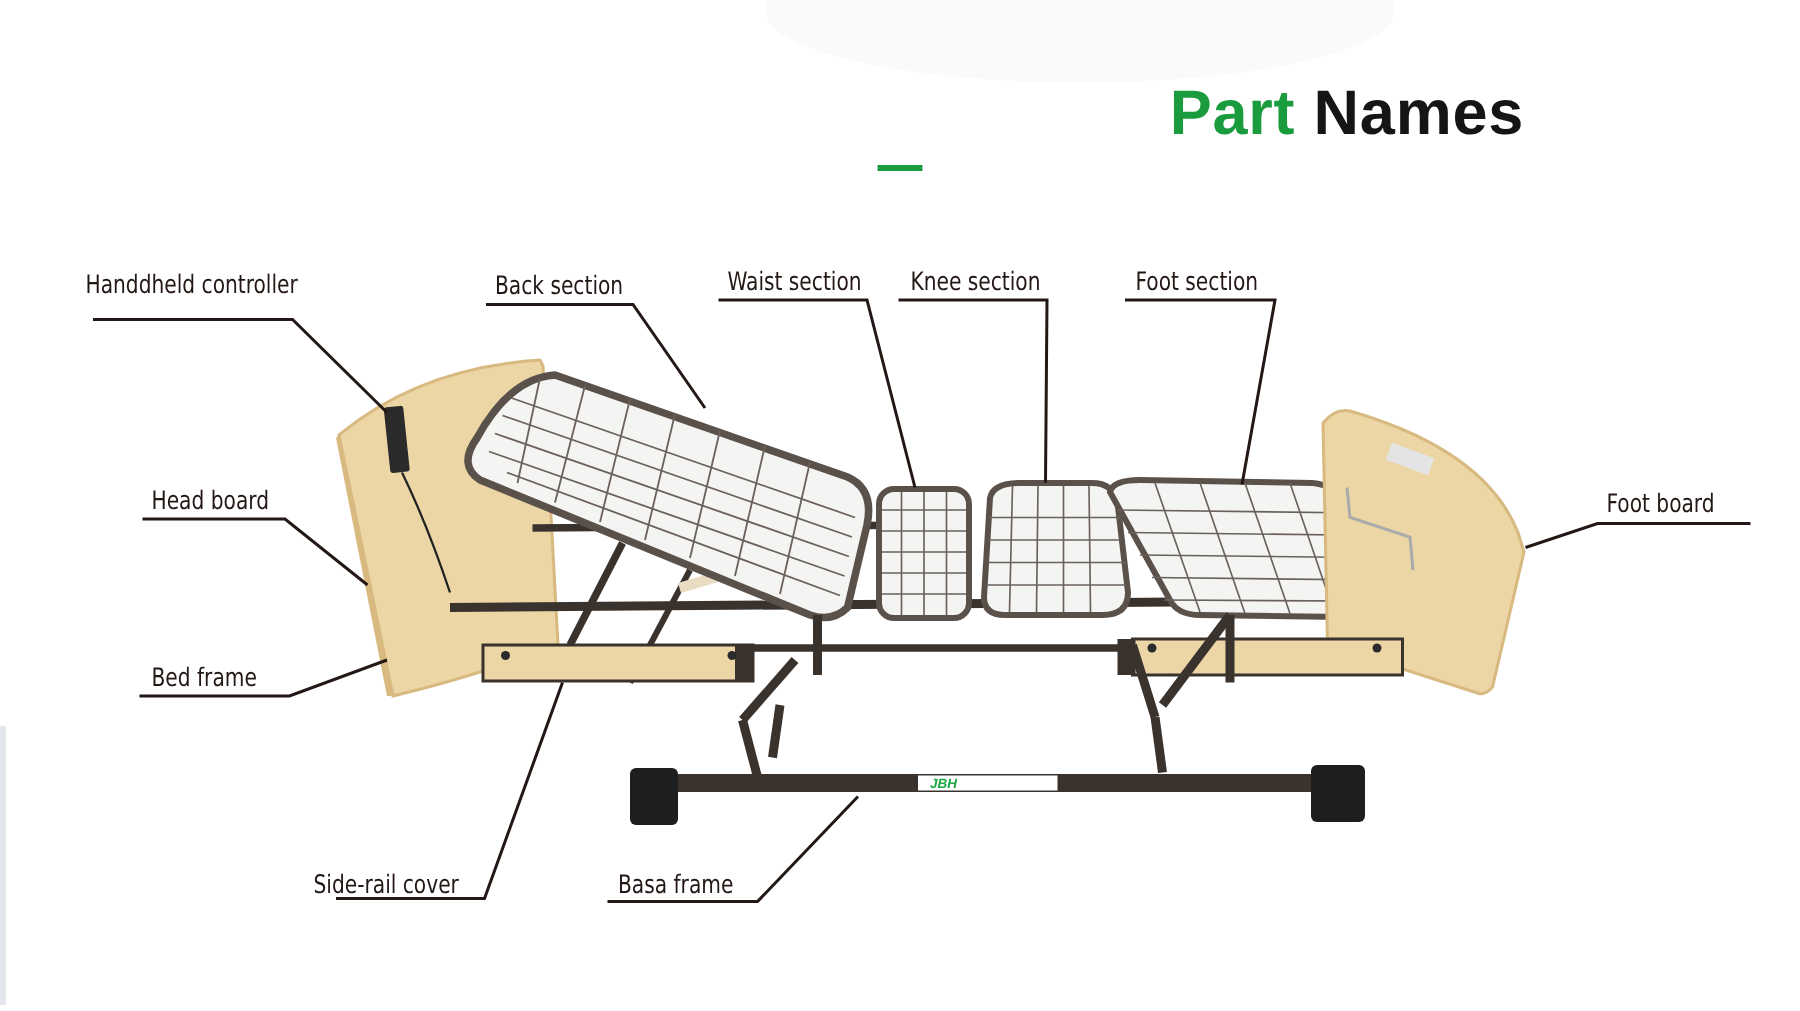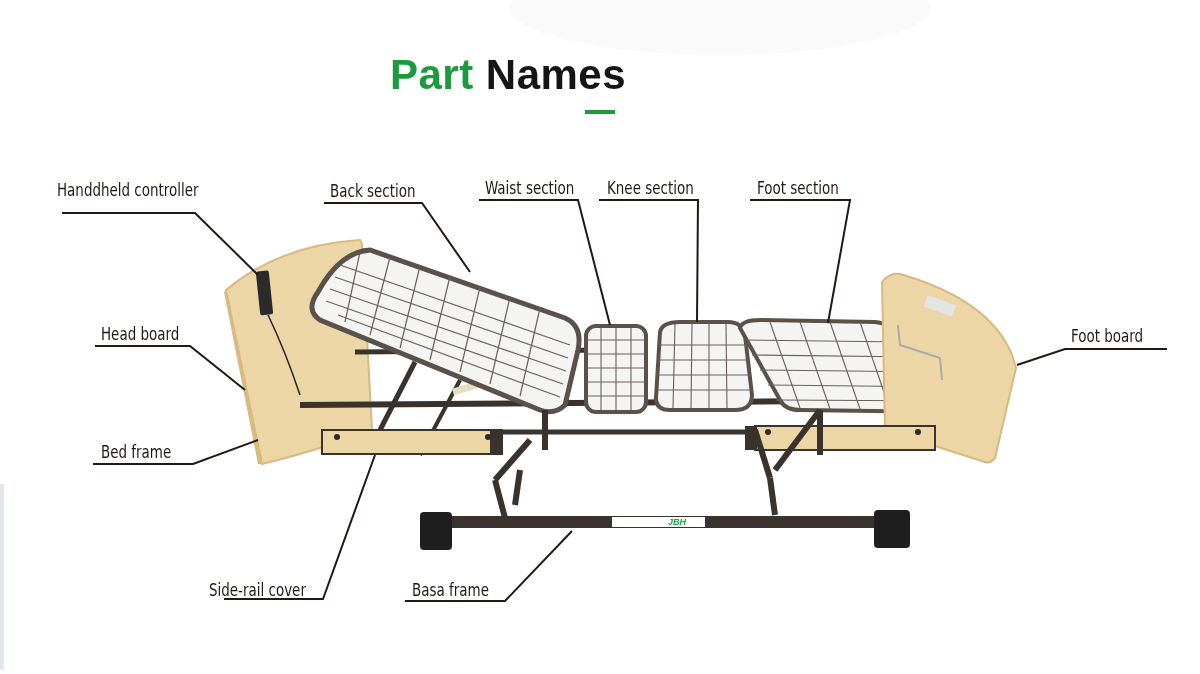--- a/index.html
+++ b/index.html
@@ -1,19 +1,19 @@
 <!DOCTYPE html>
 <html><head>
   <meta charset="utf-8">
   <style>
     html, body { margin: 0; padding: 0; background: #ffffff; }
     body { width: 1200px; height: 674px; position: relative; overflow: hidden; font-family: "DejaVu Sans Condensed", "DejaVu Sans", sans-serif; }
     .top-glow { position: absolute; left: 510px; top: -40px; width: 420px; height: 95px; border-radius: 50%; background: #fafafa; }
     .left-strip { position: absolute; left: 0; top: 484px; width: 4px; height: 186px; background: #e3e6ec; }
-    .title { position: absolute; left: 0; width: 1016px; top: 50px; text-align: center; font-family: "Liberation Sans", sans-serif; font-weight: bold; font-size: 42px; letter-spacing: 0.5px; line-height: 50px; }
+    .title { position: absolute; left: 0; width: 1016px; top: 50px; text-align: right; font-family: "Liberation Sans", sans-serif; font-weight: bold; font-size: 42px; letter-spacing: 0.5px; line-height: 50px; }
     .title .green { color: #1a9c3e; }
     .title .dark { color: #151515; }
     .title-underline { position: absolute; left: 585px; top: 110px; width: 30px; height: 4px; background: #1a9c3e; }
     .label { position: absolute; font-family: "DejaVu Sans", sans-serif; font-stretch: condensed; font-size: 17px; color: #231815; line-height: 20px; white-space: nowrap; transform: scaleX(0.88); transform-origin: left center; }
     svg.diagram { position: absolute; left: 0; top: 0; }
   </style>
 </head>
 <body>
 
 <div class="top-glow"></div>
@@ -162,13 +162,13 @@
 <span class="label" style="left:330px; top:181px;">Back section</span>
 <span class="label" style="left:485px; top:178px;">Waist section</span>
 <span class="label" style="left:607px; top:178px;">Knee section</span>
 <span class="label" style="left:757px; top:178px;">Foot section</span>
 <span class="label" style="left:101px; top:324px;">Head board</span>
 <span class="label" style="left:1071px; top:326px;">Foot board</span>
 <span class="label" style="left:101px; top:442px;">Bed frame</span>
 <span class="label" style="left:209px; top:580px;">Side-rail cover</span>
 <span class="label" style="left:412px; top:580px;">Basa frame</span>
 
-<span style="position:absolute; left:668px; top:516px; font-family:'Liberation Sans', sans-serif; font-weight:bold; font-style:italic; font-size:9px; color:#1aa843; line-height:12px;">JBH</span>
+<span style="position:absolute; left:620px; top:516px; font-family:'Liberation Sans', sans-serif; font-weight:bold; font-style:italic; font-size:9px; color:#1aa843; line-height:12px;">JBH</span>
 
 </body></html>

